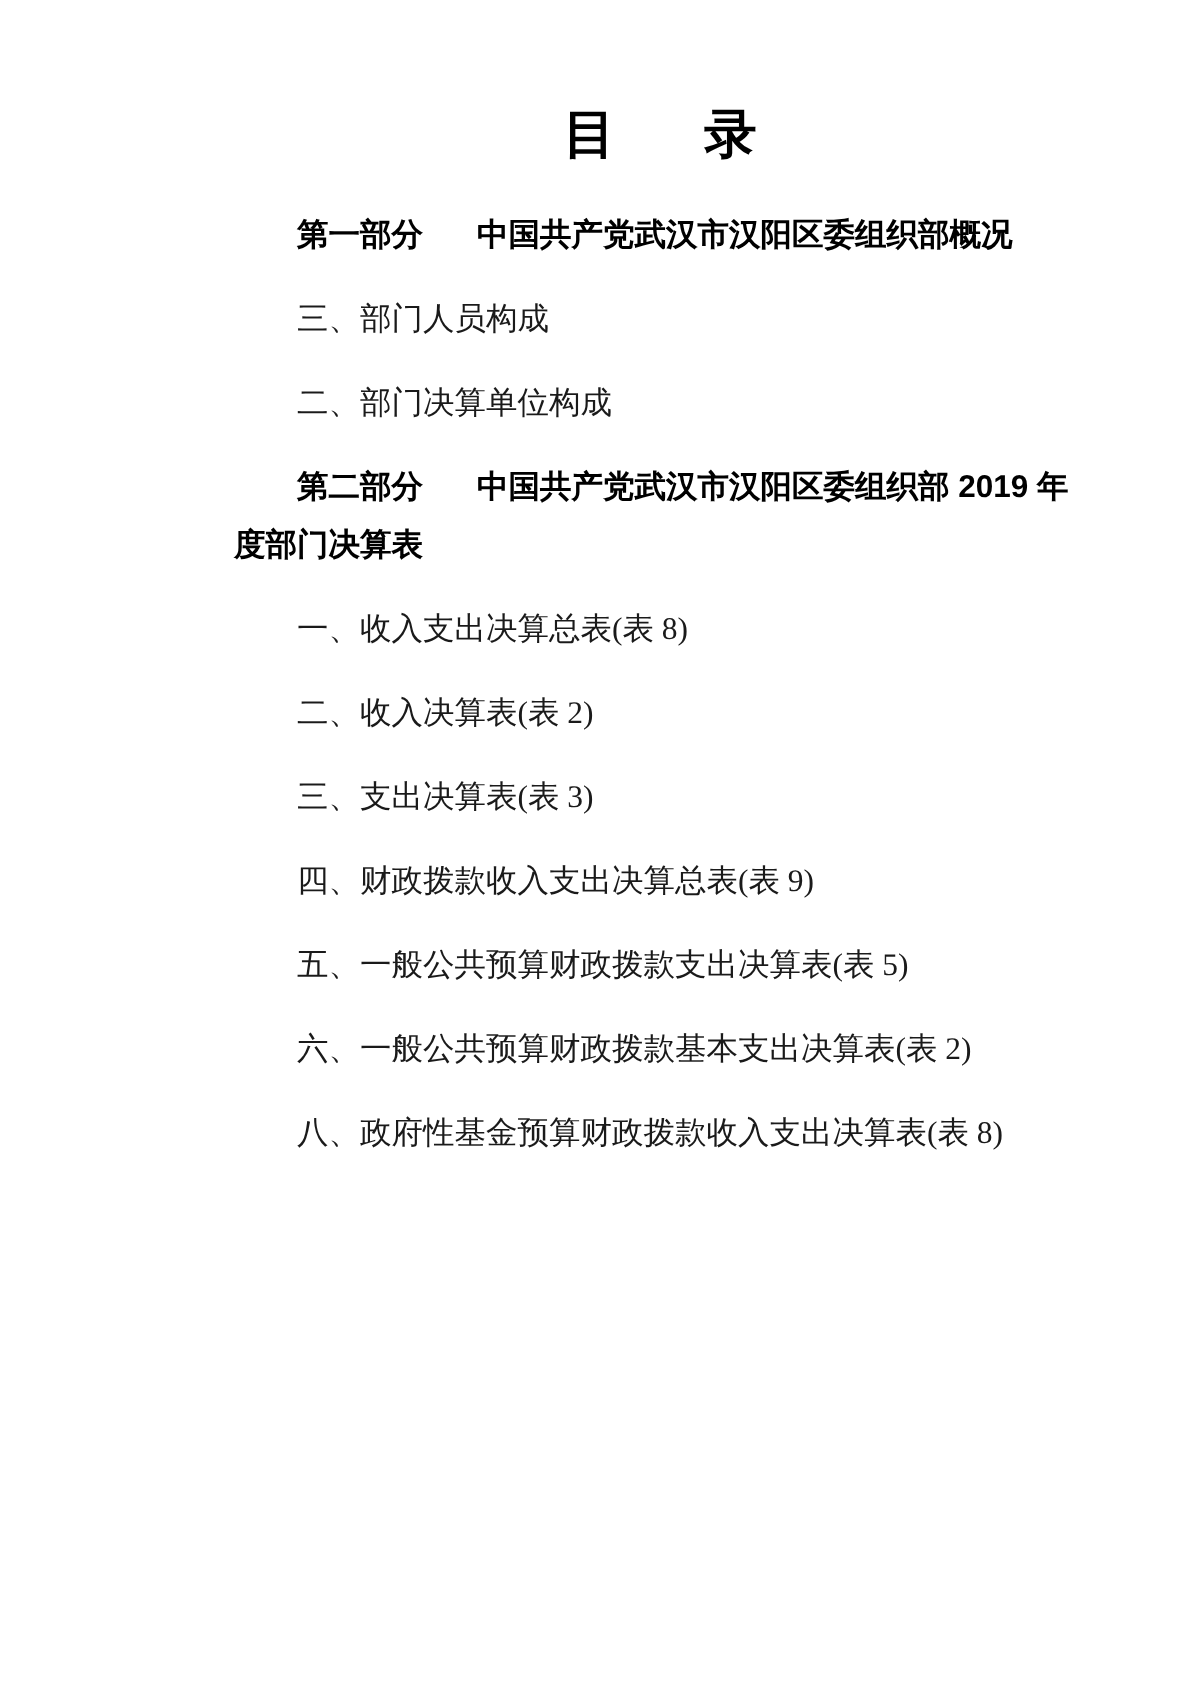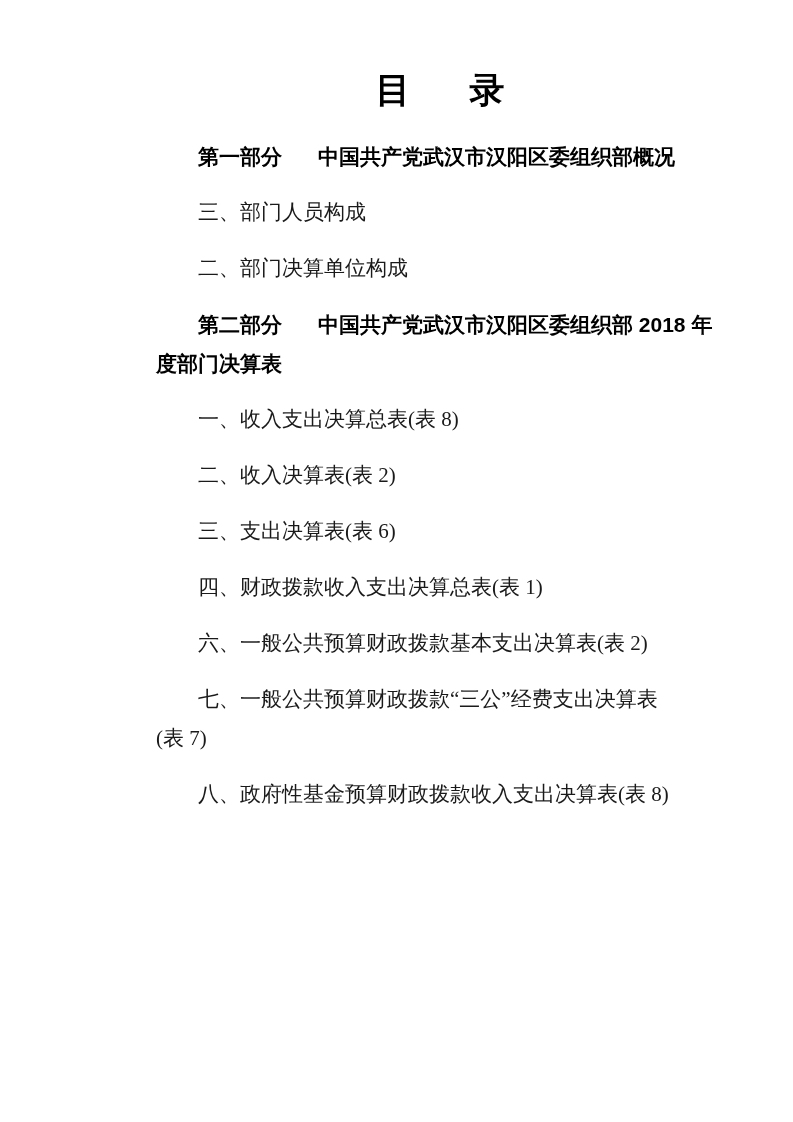--- a/index.html
+++ b/index.html
@@ -72,36 +72,33 @@
     <span class="part-label">第一部分</span><span>中国共产党武汉市汉阳区委组织部概况</span>
   </div>
 
 
   <div class="entry item">三、部门人员构成</div>
 
   <div class="entry item">二、部门决算单位构成</div>
 
   <div class="entry heading">
     <div class="wrap-line">
-      <span class="part-label">第二部分</span><span>中国共产党武汉市汉阳区委组织部 2018 年</span>
+      <span class="part-label">第二部分</span><span>中国共产党武汉市汉阳区委组织部 2019 年</span>
     </div>
     <div class="wrap-line continuation">度部门决算表</div>
   </div>
 
   <div class="entry item">一、收入支出决算总表(表 8)</div>
 
   <div class="entry item">二、收入决算表(表 2)</div>
 
-  <div class="entry item">三、支出决算表(表 6)</div>
+  <div class="entry item">三、支出决算表(表 3)</div>
 
-  <div class="entry item">四、财政拨款收入支出决算总表(表 1)</div>
+  <div class="entry item">四、财政拨款收入支出决算总表(表 9)</div>
 
+  <div class="entry item">五、一般公共预算财政拨款支出决算表(表 5)</div>
 
   <div class="entry item">六、一般公共预算财政拨款基本支出决算表(表 2)</div>
 
-  <div class="entry item">
-    <div class="wrap-line">七、一般公共预算财政拨款“三公”经费支出决算表</div>
-    <div class="wrap-line continuation">(表 7)</div>
-  </div>
 
   <div class="entry item">八、政府性基金预算财政拨款收入支出决算表(表 8)</div>
 
 </div>
 
 </body></html>

